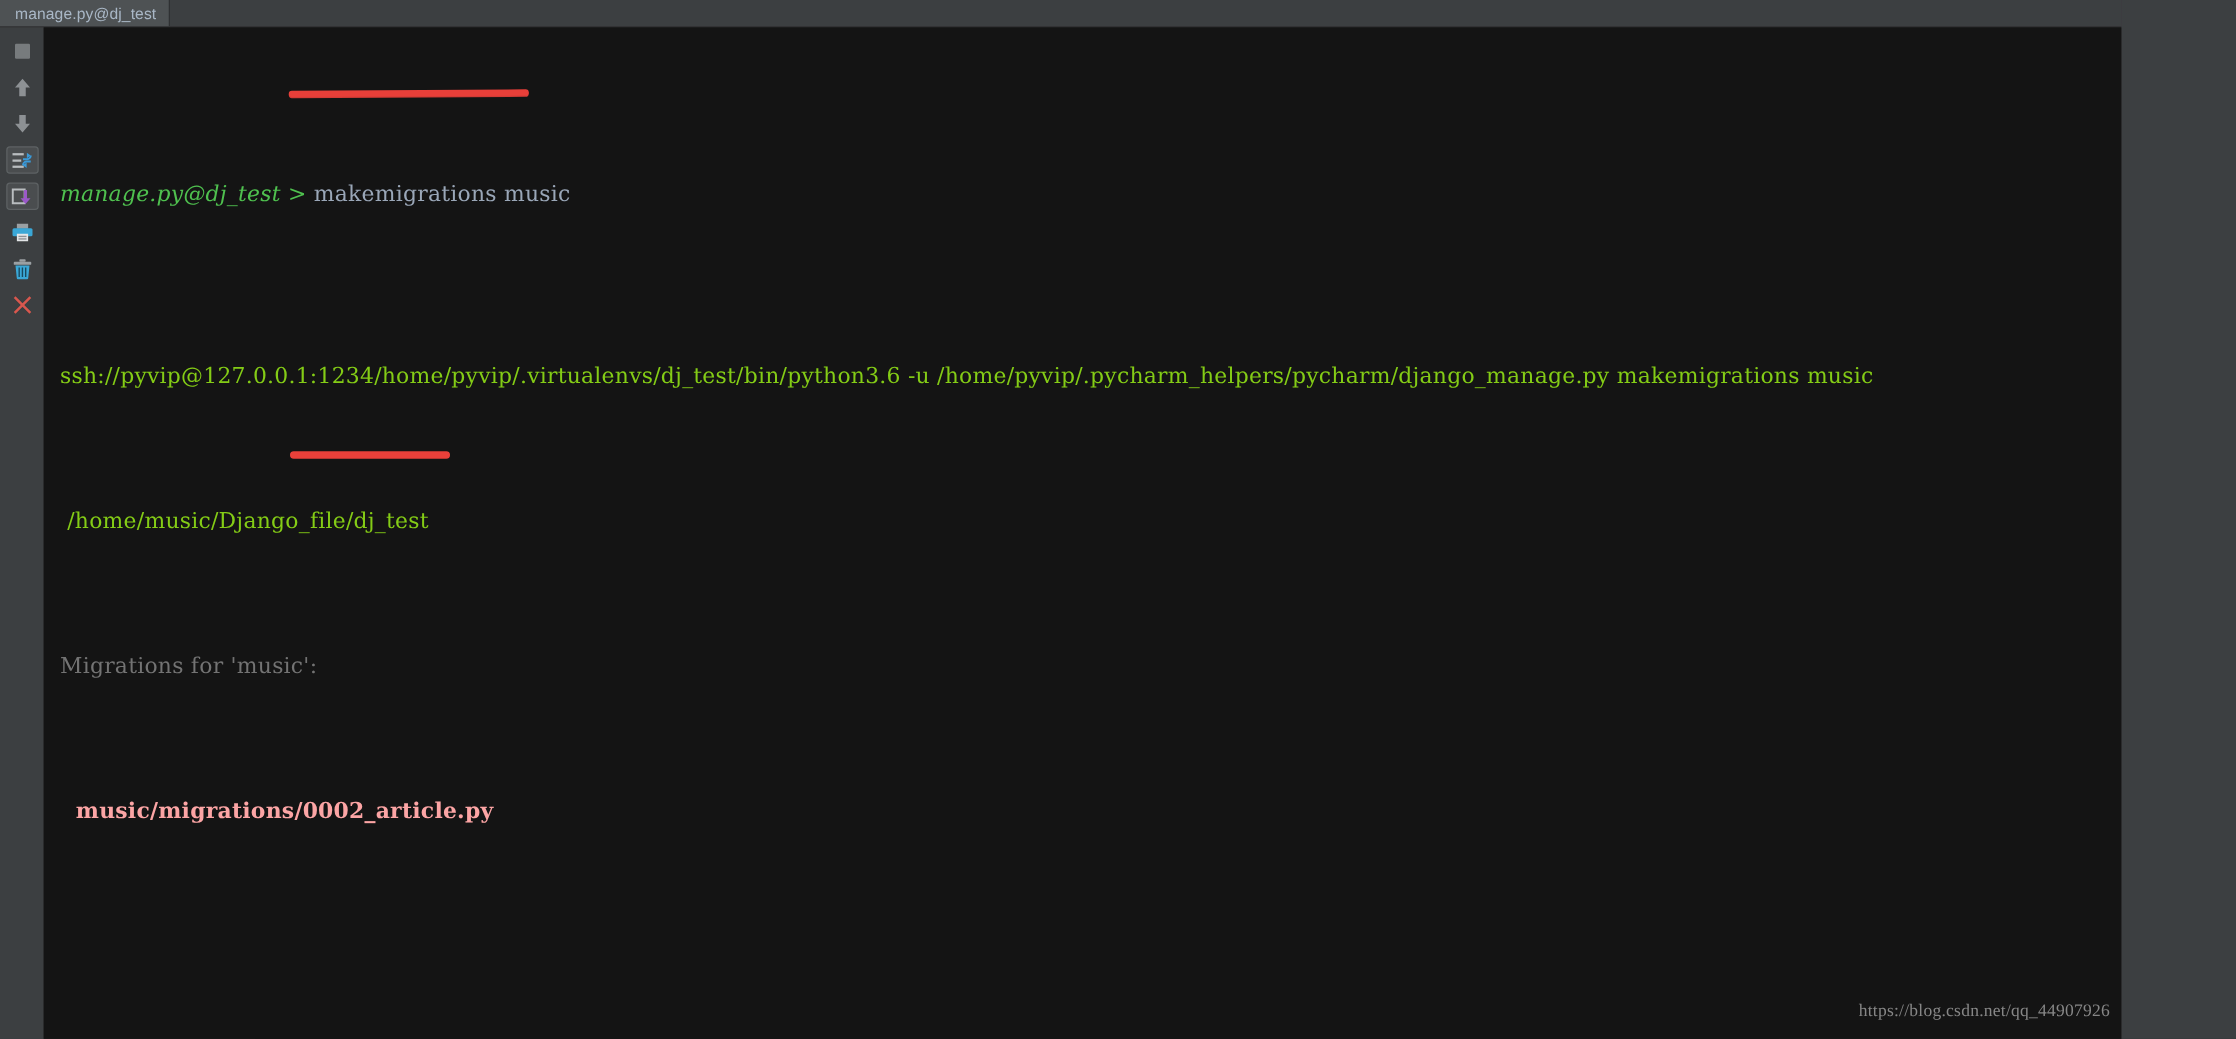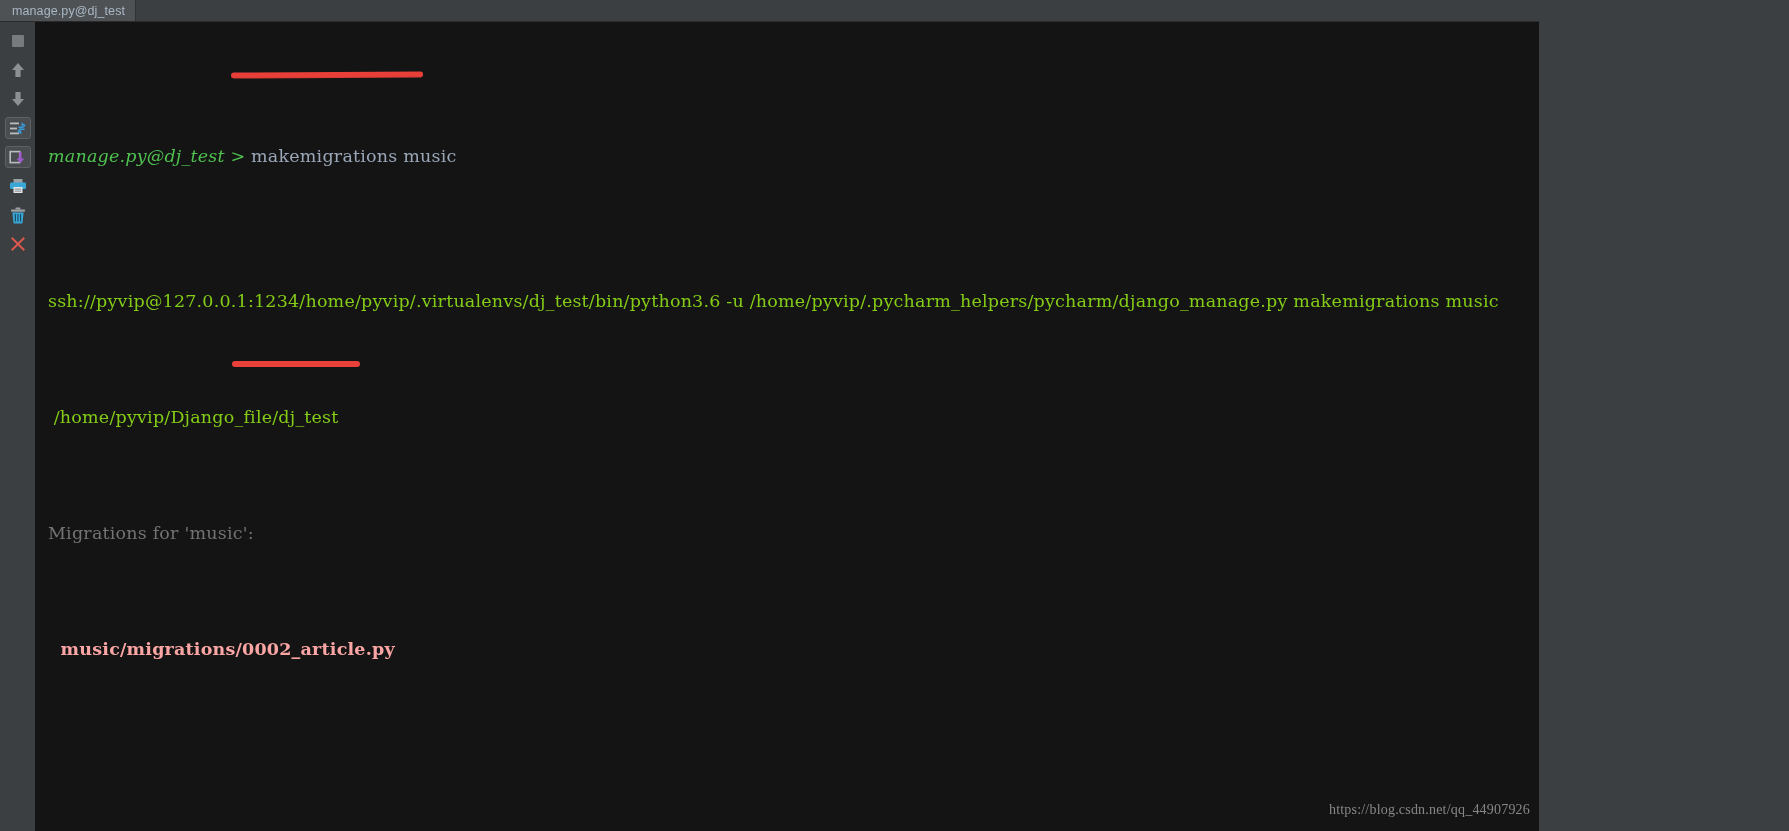--- a/index.html
+++ b/index.html
@@ -8,21 +8,21 @@
     background: #3c3f41;
   }
   body {
     width: 1789px;
     height: 831px;
     overflow: hidden;
     font-family: "Liberation Sans", sans-serif;
   }
   #app {
     position: relative;
-    width: 1539px;
+    width: 1697px;
     height: 831px;
     background: #3c3f41;
     display: flex;
     flex-direction: column;
   }
 
   
   .tabbar {
     height: 21px;
     background: #3c3f41;
@@ -234,21 +234,21 @@
       <div class="gutter"></div>
 
       <div class="console">
 
         
         <div class="line"><span class="prompt">manage.py@dj_test</span><span class="chev"> </span><span class="chev">&gt;</span><span class="cmd"> </span><span class="cmd">makemigrations music</span></div>
 
         
         <div class="line plain">ssh://pyvip@127.0.0.1:1234/home/pyvip/.virtualenvs/dj_test/bin/python3.6 -u /home/pyvip/.pycharm_helpers/pycharm/django_manage.py makemigrations music</div>
         
-        <div class="line plain"> /home/pyvip/Django_file/dj_test</div>
+        <div class="line plain"> /home/music/Django_file/dj_test</div>
         
         <div class="line teal">Migrations for 'music':</div>
         
         <div class="line bold-white">  music/migrations/0002_article.py</div>
         
         
         
         
         
         

